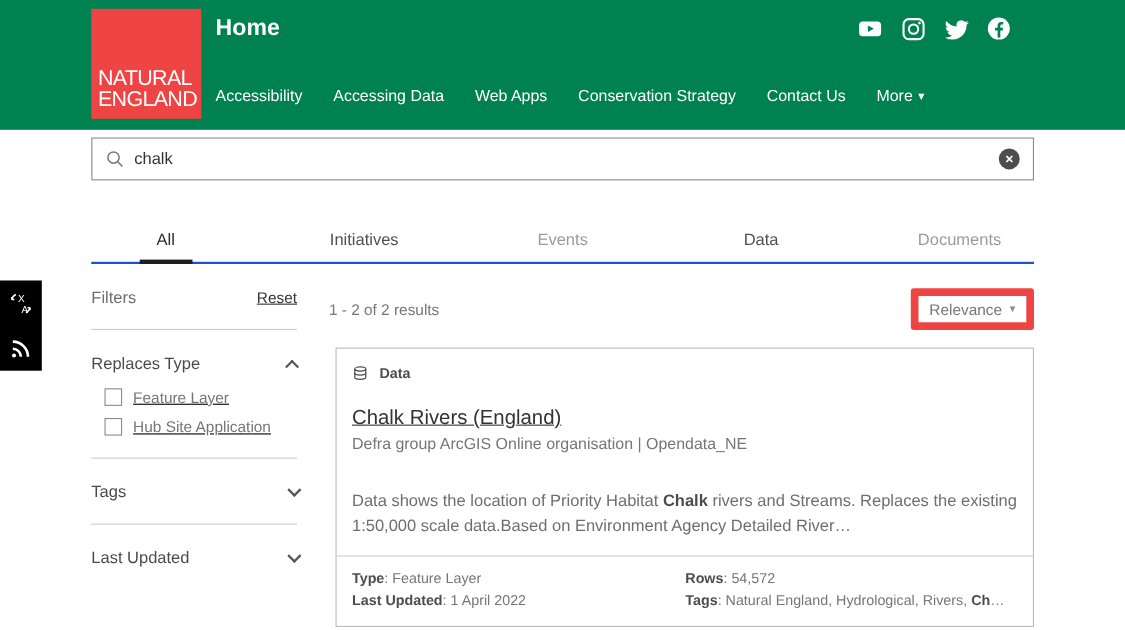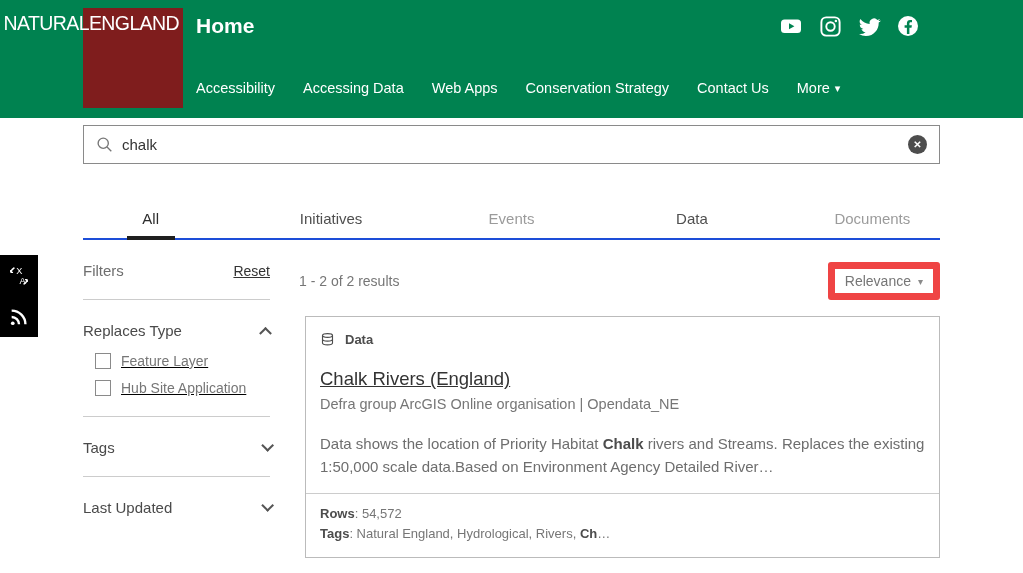--- a/index.html
+++ b/index.html
@@ -3,21 +3,21 @@
 <meta charset="utf-8">
 <style>
   * { margin:0; padding:0; box-sizing:border-box; }
   html,body { width:1023px; height:573px; background:#fff; overflow:hidden;
     font-family:"Liberation Sans", sans-serif; }
   .page { position:relative; width:1023px; height:573px; }
 
   
   .header { position:relative; width:100%; height:118px; background:#008250; }
   .logo { position:absolute; left:83px; top:8px; width:100px; height:100px;
-    background:#7f1d1d; color:#fff; display:flex; 
+    background:#ef4444; color:#fff; display:flex; flex-direction:column;
     justify-content:flex-end; padding:6px 4px 8px 6px; }
   .logo span { font-size:19.5px; line-height:0.98; letter-spacing:-0.6px; font-weight:500; }
   .site-title { position:absolute; left:196px; top:14px; color:#fff; font-size:21px; font-weight:600; }
   .nav { position:absolute; left:196px; top:80px; display:flex; gap:28px; align-items:center; }
   .nav a { color:#fff; font-size:14.5px; font-weight:500; text-decoration:none; cursor:pointer; white-space:nowrap; }
   .more-caret { display:inline-block; margin-left:5px; font-size:11px; color:#fff; transform:translateY(-1px); }
   .social { position:absolute; right:103px; top:14px; display:flex; gap:15px; align-items:center; }
   .social .sicon { width:24px; height:24px; display:flex; align-items:center; justify-content:center; cursor:pointer; }
 
   
@@ -37,21 +37,21 @@
   .tab.muted { color:#9b9b9b; }
   .tab.active .tab-underline { position:absolute; left:50%; transform:translateX(-50%);
     bottom:-2px; width:48px; height:4px; background:#1f1f1f; }
 
   
   .a11y-widget { position:absolute; left:0; top:255px; width:38px; background:#000; }
   .a11y-cell { width:38px; height:41px; display:flex; align-items:center; justify-content:center; cursor:pointer; }
 
   
   .filters { position:absolute; left:83px; top:262px; width:187px; }
-  .filters-head { display:flex; justify-content:space-between; align-items:center; }
+  .filters-head { display:flex; justify-content:space-between; align-items:flex-start; }
   .filters-title { font-size:15px; color:#6e6e6e; }
   .reset-link { font-size:14px; color:#333; text-decoration:underline; cursor:pointer; }
   .fdivider { border:none; border-top:1px solid #ccc; margin:20px 0 0 0; }
   .fsection { display:flex; justify-content:space-between; align-items:center; margin-top:22px; cursor:pointer; }
   .fsection-label { font-size:15px; color:#4a4a4a; }
   .chev { width:9px; height:9px; border-right:2px solid #555; border-bottom:2px solid #555; display:inline-block; }
   .chev.up { transform:rotate(-135deg) translate(-2px,-2px); }
   .chev.down { transform:rotate(45deg) translateY(-3px); }
   .opts { margin:14px 0 2px 12px; }
   .opt { display:flex; align-items:center; gap:10px; margin-bottom:11px; cursor:pointer;text-decoration:underline; }
@@ -66,21 +66,21 @@
     font-size:14px; padding:4px 10px; display:flex; align-items:center; gap:7px; cursor:pointer; }
   .sort-caret { font-size:10px; color:#8a8a8a; }
 
   .card { margin:16px 0 0 10px; width:635px; border:1px solid #bbb; background:#fff; }
   .card-body { padding:13px 14px 0 14px; }
   .cat-row { display:flex; align-items:center; gap:10px; margin-top:2px; }
   .cat-label { font-size:13px; font-weight:bold; color:#4c4c4c; }
   .card-title { display:inline-block; margin-top:21px; font-size:18.5px; color:#333;
     text-decoration:underline; cursor:pointer; }
   .card-source { margin-top:6px; font-size:14.5px; color:#767676; }
-  .card-desc { margin-top:20px; font-size:15px; color:#6e6e6e; line-height:1.55; width:612px; }
+  .card-desc { margin-top:32px; font-size:15px; color:#6e6e6e; line-height:1.55; width:612px; }
   .card-desc b { color:#4c4c4c; }
   .card-footer { margin-top:14px; border-top:1px solid #ccc; padding:10px 14px 12px 14px;
     display:flex; }
   .meta-col { font-size:13px; color:#767676; line-height:1.6; }
   .meta-col.left { width:303px; }
   .meta-col b { color:#4c4c4c; }
   .meta-line { white-space:nowrap; overflow:hidden; }
 </style>
 </head>
 <body>
@@ -217,20 +217,24 @@
             <path d="M4 5.5v6c0 1.7 3.6 3 8 3s8-1.3 8-3v-6"></path>
             <path d="M4 11.5v6c0 1.7 3.6 3 8 3s8-1.3 8-3v-6"></path>
           </svg>
           <span class="cat-label">Data</span>
         </div>
         <a class="card-title">Chalk Rivers (England)</a>
         <div class="card-source">Defra group ArcGIS Online organisation | Opendata_NE</div>
         <div class="card-desc"><span>Data shows the location of Priority Habitat </span><b>Chalk</b><span> rivers and Streams. Replaces the existing 1:50,000 scale data.Based on Environment Agency Detailed River…</span></div>
       </div>
       <div class="card-footer">
+        <div class="meta-col left">
+          <div class="meta-line"><b>Type</b><span>: Feature Layer</span></div>
+          <div class="meta-line"><b>Last Updated</b><span>: 1 April 2022</span></div>
+        </div>
         <div class="meta-col right">
           <div class="meta-line"><b>Rows</b><span>: 54,572</span></div>
           <div class="meta-line"><b>Tags</b><span>: Natural England, Hydrological, Rivers, </span><b>Ch</b><span>…</span></div>
         </div>
       </div>
     </div>
   </div>
 
 </div>
 

